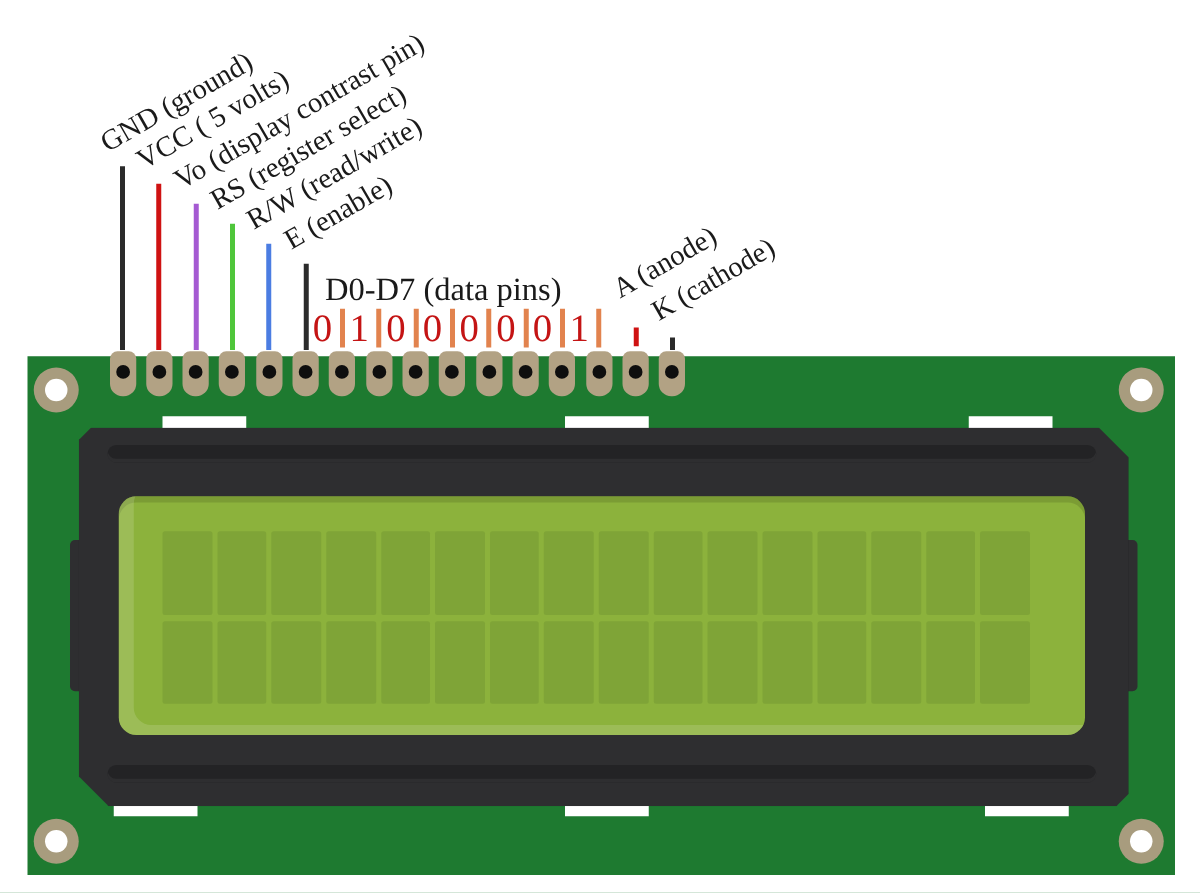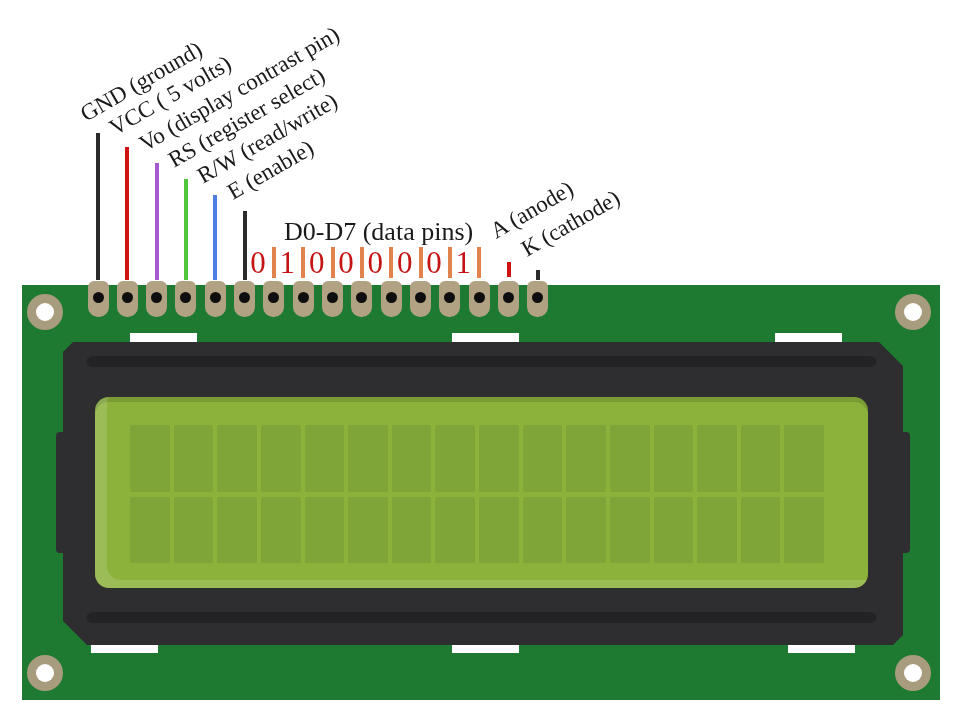--- a/index.html
+++ b/index.html
@@ -32,21 +32,21 @@
   .screen{position:absolute;left:32px;top:55px;width:773px;height:191px;border-radius:14px;
     background:var(--screen);
     box-shadow:inset 12px -8px 0 rgba(255,255,255,0.14), inset 0 5px 0 rgba(0,0,0,0.12);}
   .grid{position:absolute;left:35px;top:28px;width:694px;height:138px;display:grid;
     grid-template-columns:repeat(16,1fr);grid-template-rows:1fr 1fr;gap:5px 4px;}
   .cell{background:var(--cell);border-radius:2px;}
   
   .leader{position:absolute;width:4px;}
   .rot-label{position:absolute;height:30px;line-height:30px;font-size:23px;color:var(--ink);
     white-space:nowrap;transform-origin:0 100%;transform:rotate(-30deg);}
-  .datapins-label{position:absolute;left:284px;top:219px;font-size:26px;line-height:26px;
+  .datapins-label{position:absolute;left:260px;top:219px;font-size:26px;line-height:26px;
     color:var(--ink);white-space:nowrap;}
   .bit{position:absolute;width:26px;font-size:31px;line-height:31px;text-align:center;}
   .bit-bar{position:absolute;width:4px;}
 </style>
 </head>
 <body>
 
 <div class="stage">
 
   <div class="pcb"></div>

